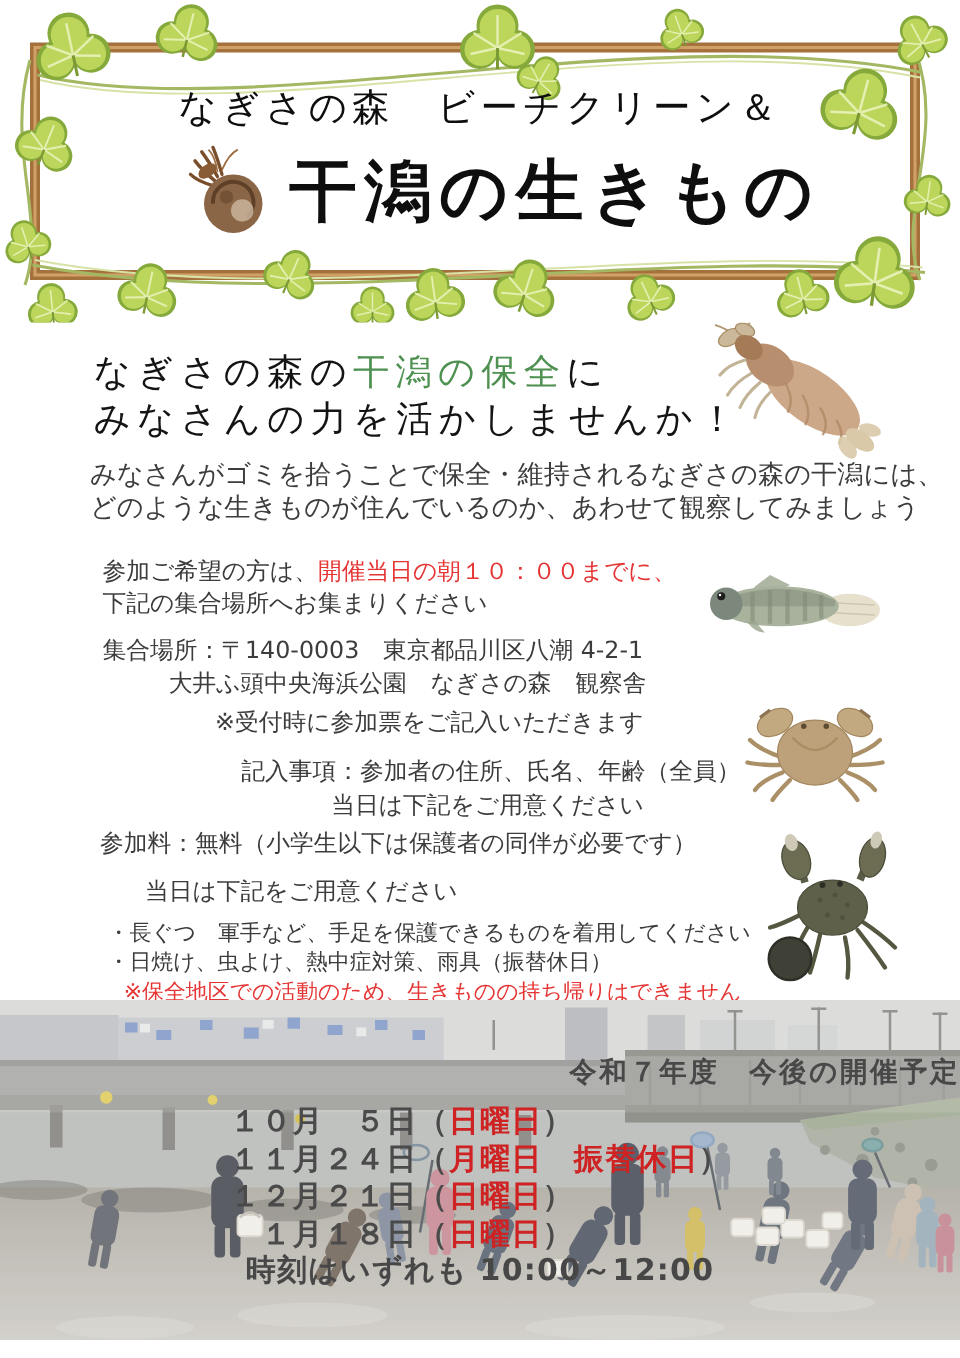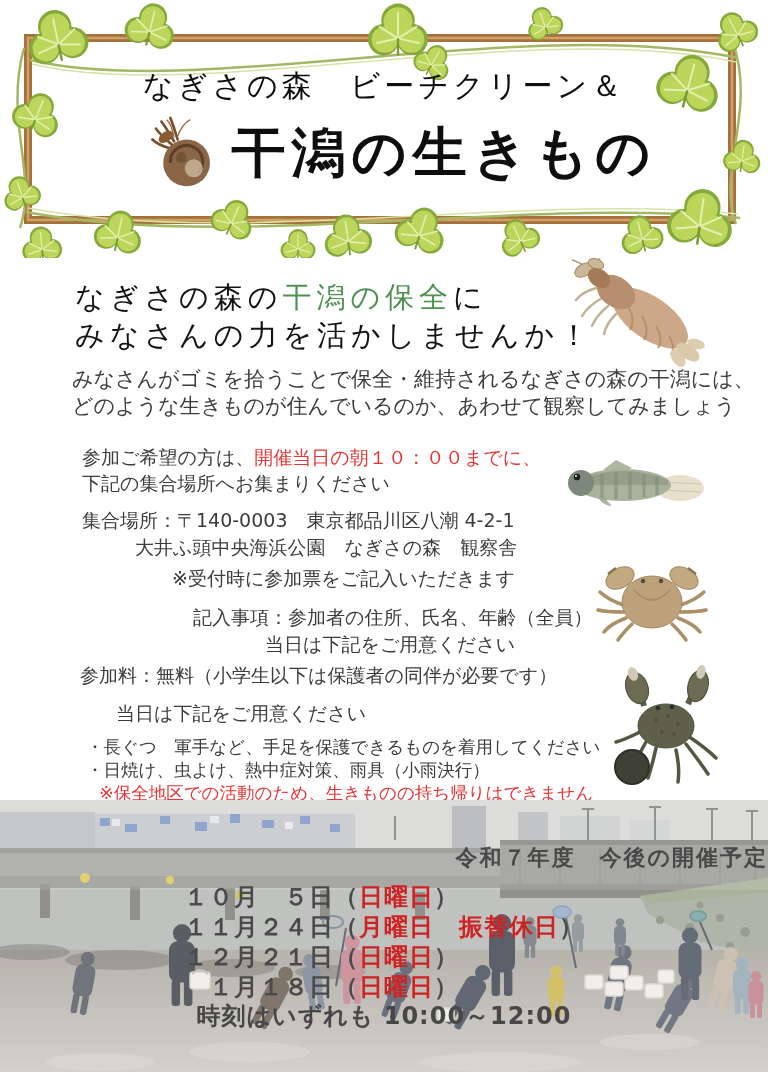--- a/index.html
+++ b/index.html
@@ -152,21 +152,21 @@
   <div class="abs body19" id="entry">
     <div>記入事項：参加者の住所、氏名、年齢（全員）</div>
     <div class="l2">当日は下記をご用意ください</div>
   </div>
 
   <div class="abs body19" id="fee">参加料：無料（小学生以下は保護者の同伴が必要です）</div>
   <div class="abs body19" id="prepare">当日は下記をご用意ください</div>
 
   <div class="abs" id="bullets">
     <div>・長ぐつ　軍手など、手足を保護できるものを着用してください</div>
-    <div>・日焼け、虫よけ、熱中症対策、雨具（小雨決行）</div>
+    <div>・日焼け、虫よけ、熱中症対策、雨具（振替休日）</div>
   </div>
 
   <div class="abs" id="warning">※保全地区での活動のため、生きものの持ち帰りはできません</div>
 
   <svg class="abs" style="top:258px;left:566px" width="148" height="110" viewBox="0 0 148 110">
     <g stroke="#b69a77" stroke-width="1.5" fill="none">
       <path d="M28,14 Q14,4 6,2"></path>
         <path d="M32,10 Q30,4 34,0"></path>
     </g>
     <ellipse cx="18" cy="12" rx="10" ry="6" fill="#cbb89a" stroke="#a78d63" transform="rotate(-30 18 12)"></ellipse>

